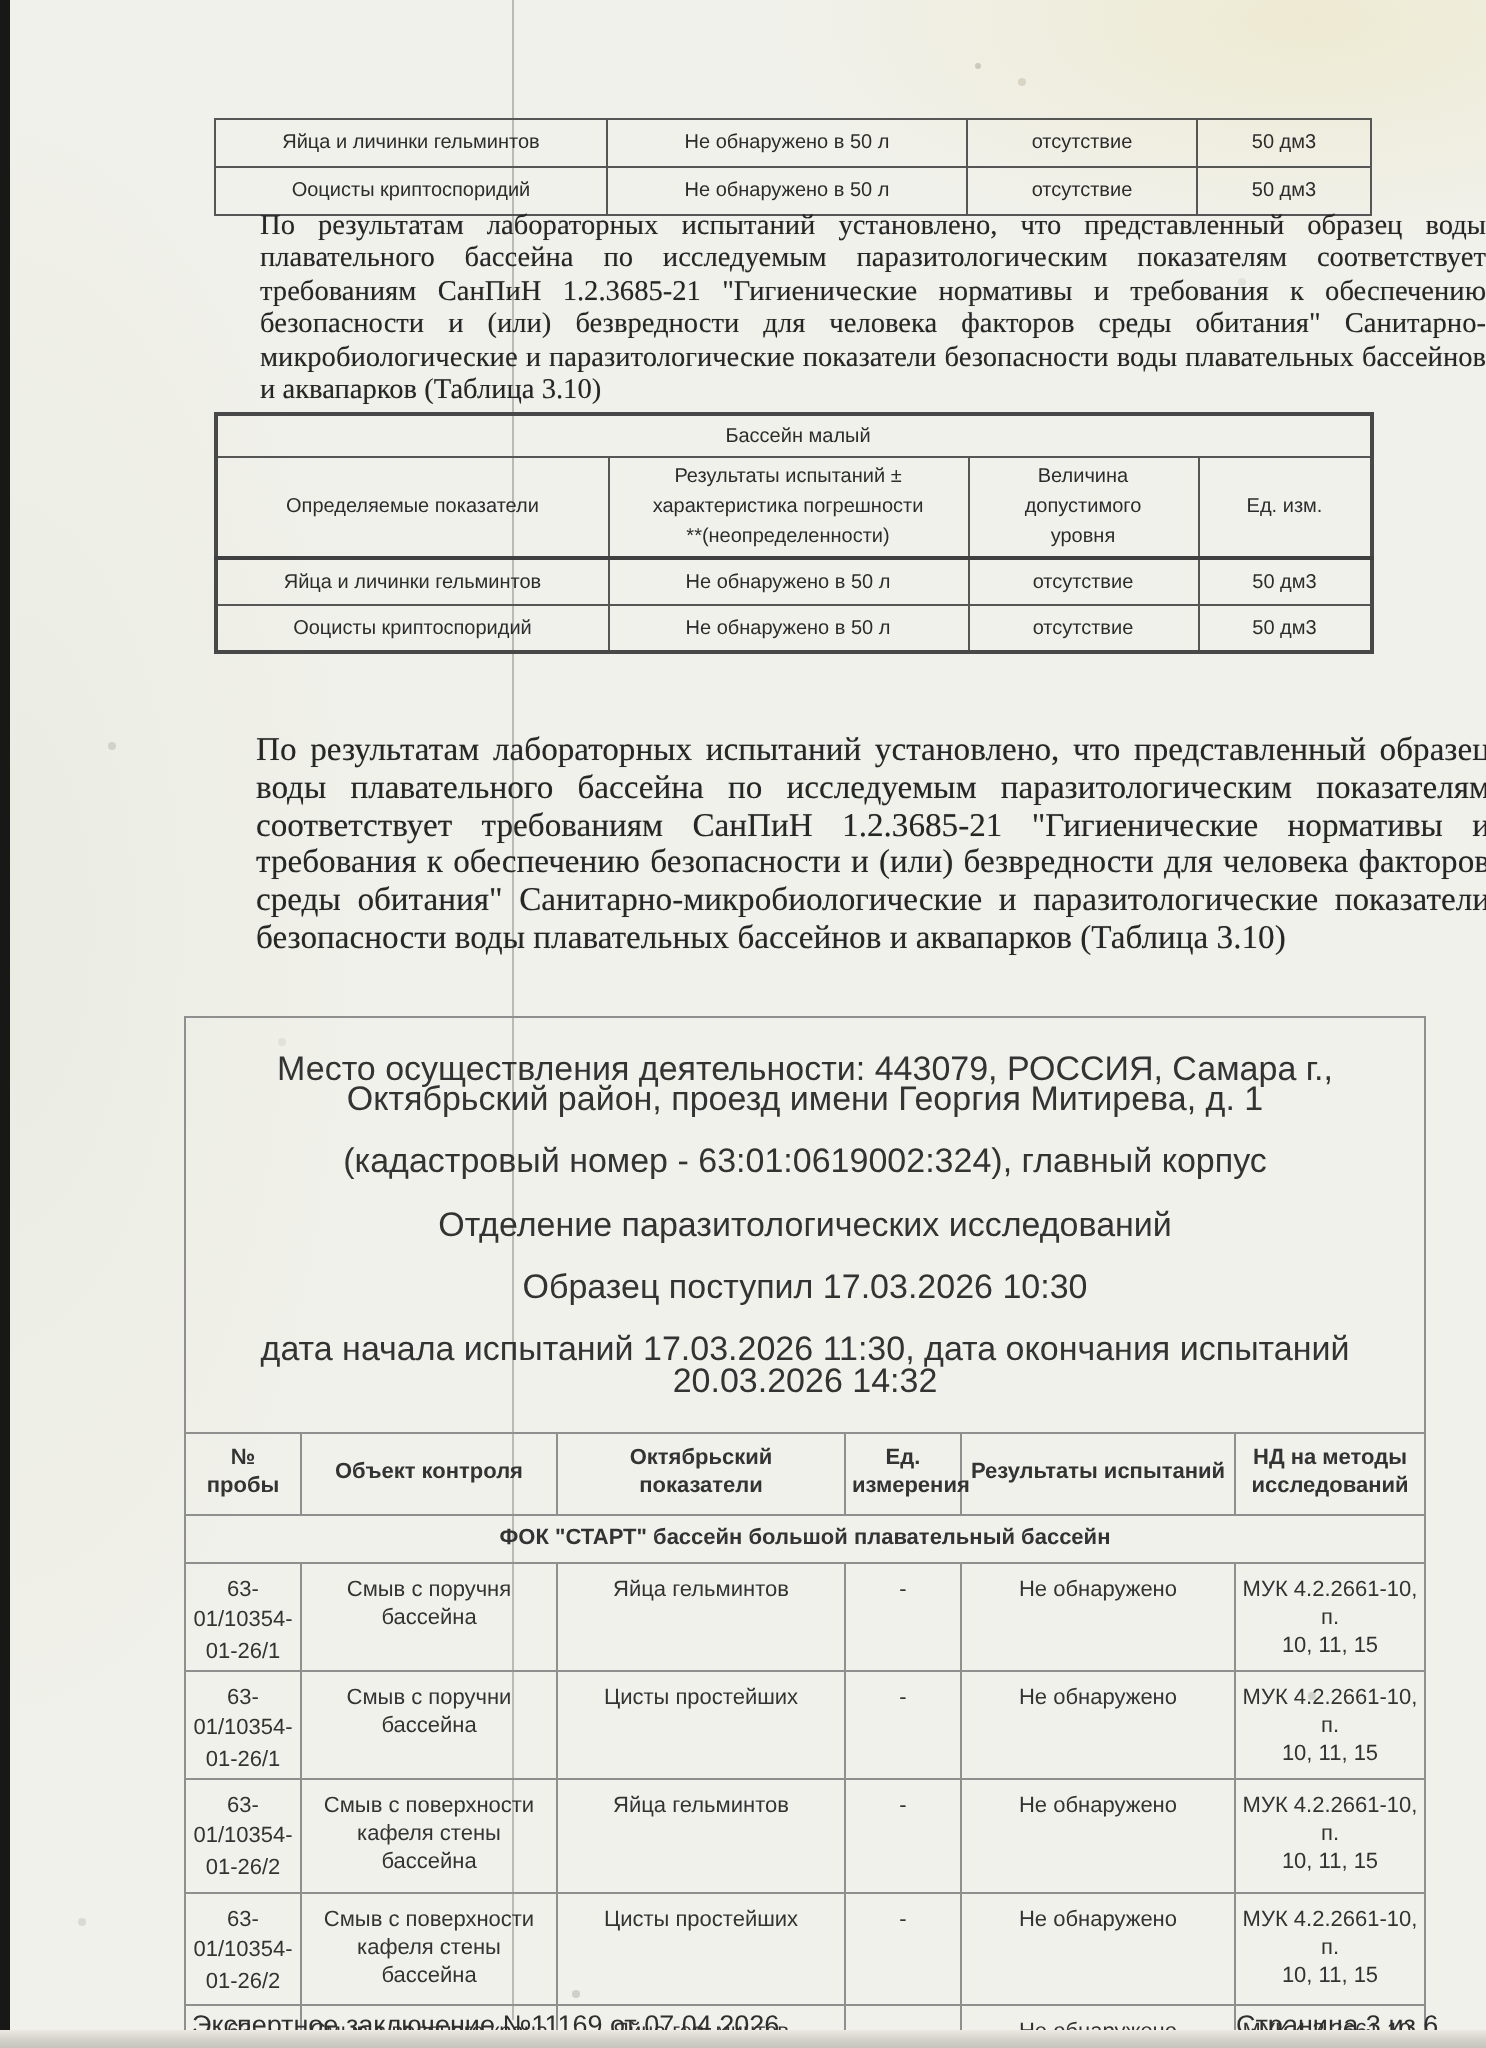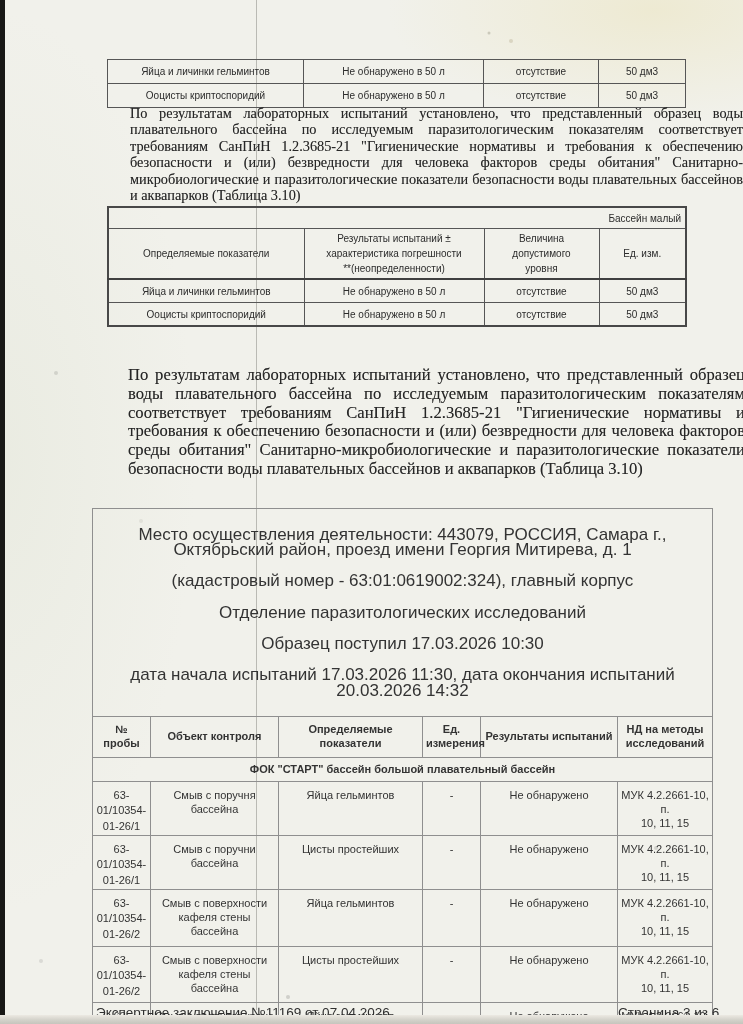--- a/index.html
+++ b/index.html
@@ -30,21 +30,21 @@
       140px 520px 0 1px rgba(120,120,110,0.12);}
   
   table{border-collapse:collapse;table-layout:fixed;}
   .t-small{left:107px;width:578px;font-size:10px;color:#2c2c2c;
     font-family:"Liberation Sans", sans-serif;}
   .t-small td{border:1.5px solid #565656;text-align:center;vertical-align:middle;
     padding:2px 4px;white-space:pre-line;line-height:15px;}
   #topTable{top:59px;}
   #topTable td{height:19px;}
   #smallPool{top:206px;border:2px solid #484848;}
-  #smallPool tr.title-row td{border-bottom-width:1.5px;text-align:right;padding-left:8px;height:16px;}
+  #smallPool tr.title-row td{border-bottom-width:1.5px;text-align:center;padding-left:8px;height:16px;}
   #smallPool tr.head-row td{height:38px;border-bottom:2.5px solid #404040;}
   #smallPool tr.tall-row td{height:42px;line-height:20px;}
   #smallPool tr.norm-row td{height:18px;}
   
   .para{font-family:"Liberation Serif", serif;text-align:justify;color:#262626;
     text-shadow:0 0 0.4px rgba(40,40,40,0.4);margin-left:32px;}
   #paraTop{left:98px;top:105px;width:613px;font-size:14.3px;line-height:16.45px;}
   #paraMain{left:96px;top:366px;width:617px;font-size:16.6px;line-height:18.75px;}
   
   .t-proto{left:92px;top:508px;width:620px;font-size:11px;color:#333;}
@@ -149,21 +149,21 @@
       <div>Место осуществления деятельности: 443079, РОССИЯ, Самара г., Октябрьский район, проезд имени Георгия Митирева, д. 1</div>
       <div>(кадастровый номер - 63:01:0619002:324), главный корпус</div>
       <div>Отделение паразитологических исследований</div>
       <div>Образец поступил 17.03.2026 10:30</div>
       <div>дата начала испытаний 17.03.2026 11:30, дата окончания испытаний 20.03.2026 14:32</div>
     </td>
   </tr>
   <tr class="head-row">
     <td>№ пробы</td>
     <td>Объект контроля</td>
-    <td>Определяемые
+    <td>Октябрьский
 показатели</td>
     <td>Ед.
 измерения</td>
     <td>Результаты испытаний</td>
     <td>НД на методы
 исследований</td>
   </tr>
   <tr class="section-row">
     <td colspan="6">ФОК "СТАРТ" бассейн большой плавательный бассейн</td>
   </tr>

